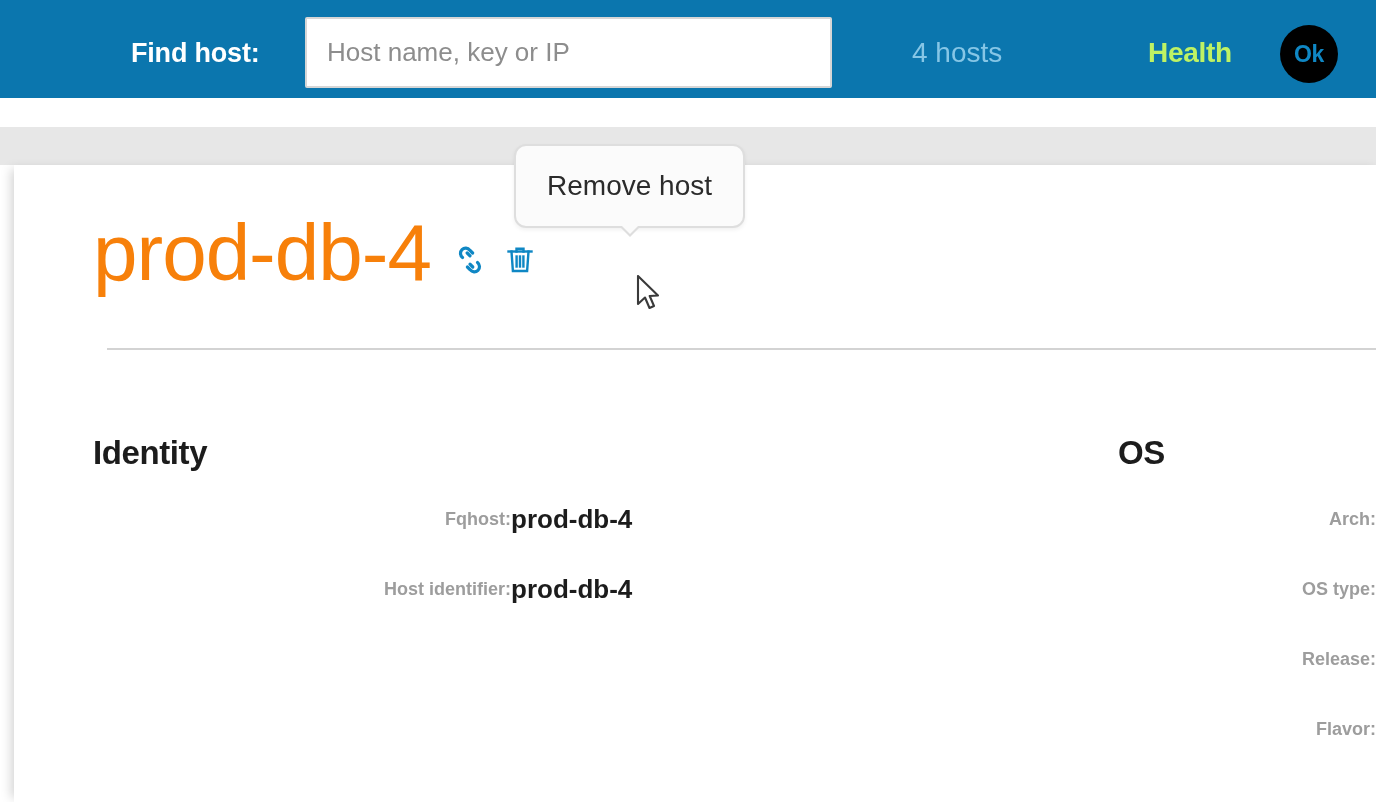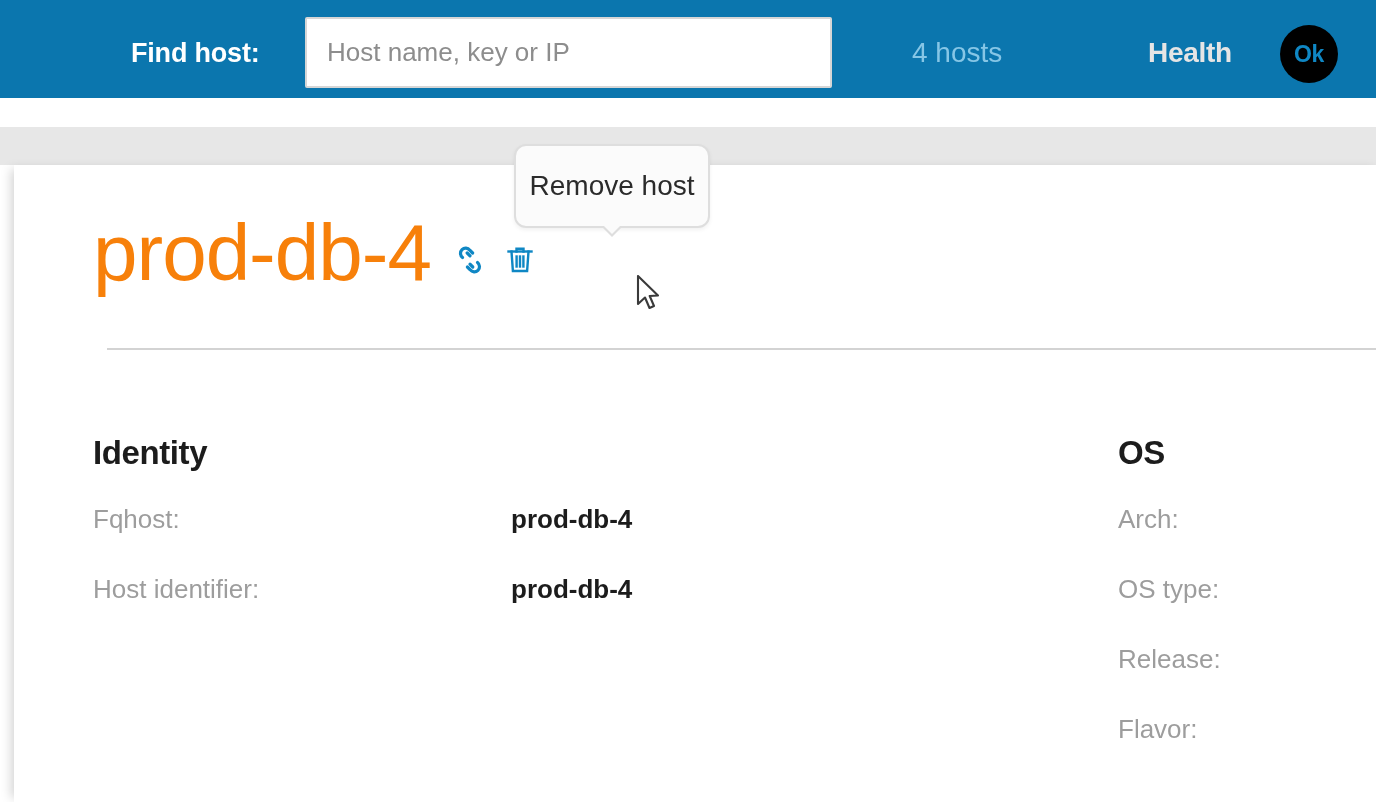--- a/index.html
+++ b/index.html
@@ -63,21 +63,21 @@
     color: #86c6e6;
     font-size: 28px;
     font-weight: 400;
     line-height: 34px;
     white-space: nowrap;
   }
   .health-label {
     position: absolute;
     left: 1148px;
     top: 36px;
-    color: #e5e5e5;
+    color: #bef264;
     font-size: 28px;
     font-weight: 700;
     letter-spacing: -0.3px;
     line-height: 34px;
     white-space: nowrap;
   }
   .health-badge {
     position: absolute;
     left: 1280px;
     top: 25px;
@@ -182,42 +182,43 @@
     line-height: 40px;
     margin: 0 0 22px 0;
   }
   .field-row {
     display: flex;
     align-items: flex-start;
     margin-bottom: 22px;
   }
   .field-label {
     color: #9d9d9d;
-    font-size: 26px;
-    font-weight: 400;
+    font-size: 18px;
+    font-weight: 700;
     line-height: 48px;
     white-space: nowrap;
+    text-align: right;
   }
   .col-identity .field-label { width: 418px; flex: 0 0 418px; }
   .col-os .field-label { width: 258px; flex: 0 0 258px; }
   .field-value {
     color: #1c1c1c;
     font-size: 26px;
     font-weight: 700;
     line-height: 48px;
     width: 500px;
     word-break: break-all;
   }
 
   
   .tooltip {
     position: absolute;
     left: 514px;
     top: 144px;
-    width: 196px;
+    width: 231px;
     height: 84px;
     background: #fbfbfb;
     border: 2px solid #dedede;
     border-radius: 12px;
     box-sizing: border-box;
     display: flex;
     align-items: center;
     justify-content: center;
     box-shadow: 0 2px 4px rgba(0,0,0,0.06);
     z-index: 50;

